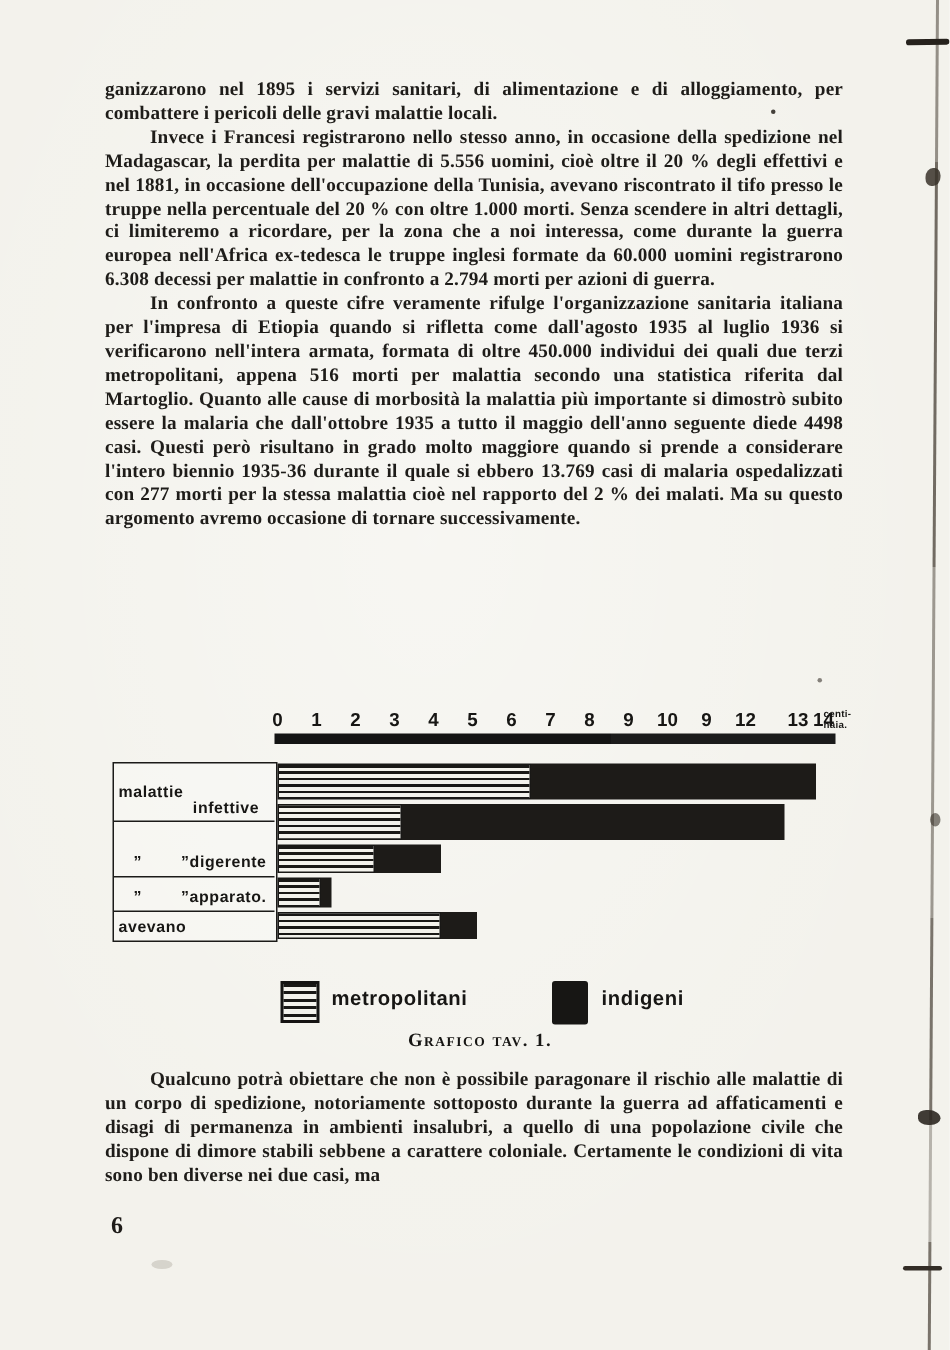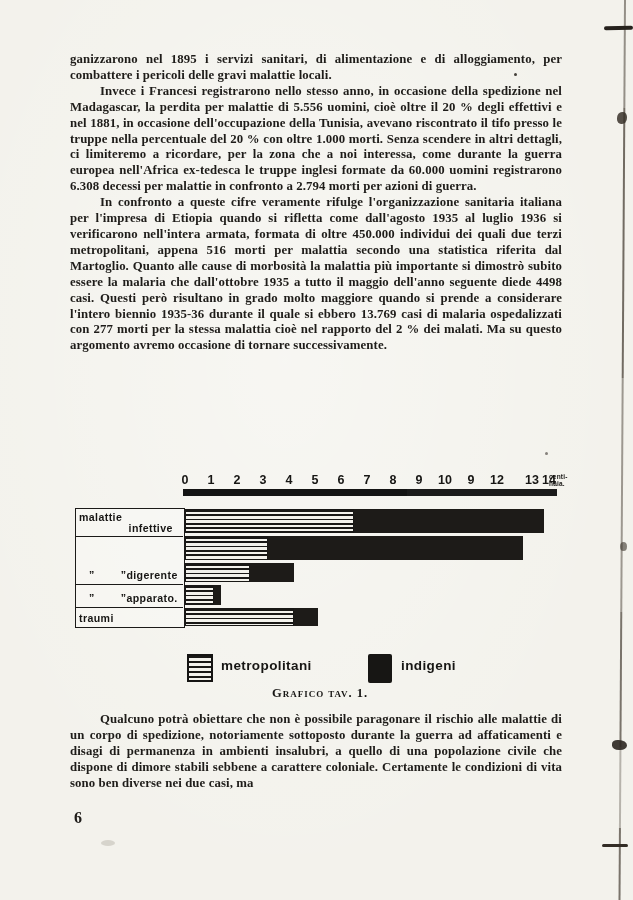--- a/index.html
+++ b/index.html
@@ -123,40 +123,40 @@
         <div class="tick" style="left: 487px;">12</div>
         <div class="tick" style="left: 522px;">13</div>
         <div class="tick" style="left: 539px;">14</div>
       </div>
     <div class="unit-label">
         <div>centi-</div>
         <div>naia.</div>
       </div>
     <div class="axis-bar"></div>
     <div class="label-box">
-        <div class="cat-row" style="top: 1px; height: 27px; position: absolute;">
+        <div class="cat-row" style="top: 12px; height: 27px; position: absolute;">
           <div class="cat-line1">malattie</div>
           <div class="cat-line2">infettive</div>
         </div>
         <div class="cat-row" style="top: 54px; height: 22px; position: absolute;">
           <div class="ditto-row">
             <span class="ditto-q1">”</span>
             <span class="ditto-q2">”</span>
             <span class="ditto-name">digerente</span>
           </div>
         </div>
         <div class="cat-row" style="top: 76px; height: 23px; position: absolute;">
           <div class="ditto-row">
             <span class="ditto-q1">”</span>
             <span class="ditto-q2">”</span>
             <span class="ditto-name">apparato.</span>
           </div>
         </div>
         <div class="cat-row" style="top: 99px; height: 21px; position: absolute;">
-          <div class="cat-single">traumi</div>
+          <div class="cat-single">avevano</div>
         </div>
       </div>
     <div id="bars">
         <div class="bar-striped" style="top: 39px; height: 24px; width: 169px;"></div>
         <div class="bar-solid" style="top: 39px; height: 24px; left: 354px; width: 189.8px;"></div>
         <div class="bar-striped" style="top: 66px; height: 24px; width: 83.2px;"></div>
         <div class="bar-solid" style="top: 66px; height: 24px; left: 268.2px; width: 254.8px;"></div>
         <div class="bar-striped" style="top: 93px; height: 19px; width: 65px;"></div>
         <div class="bar-solid" style="top: 93px; height: 19px; left: 250px; width: 44.2px;"></div>
         <div class="bar-striped" style="top: 115px; height: 20px; width: 28.6px;"></div>

